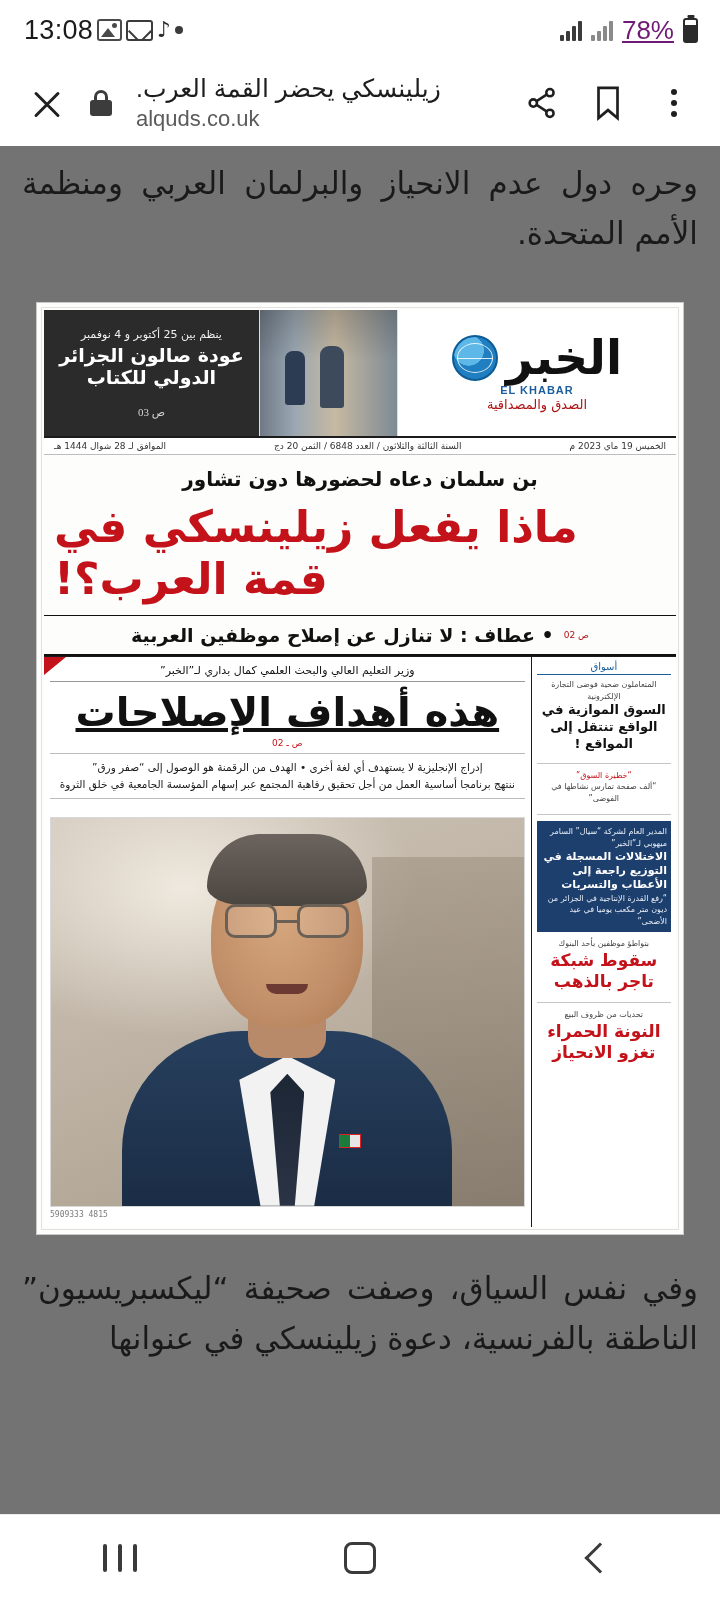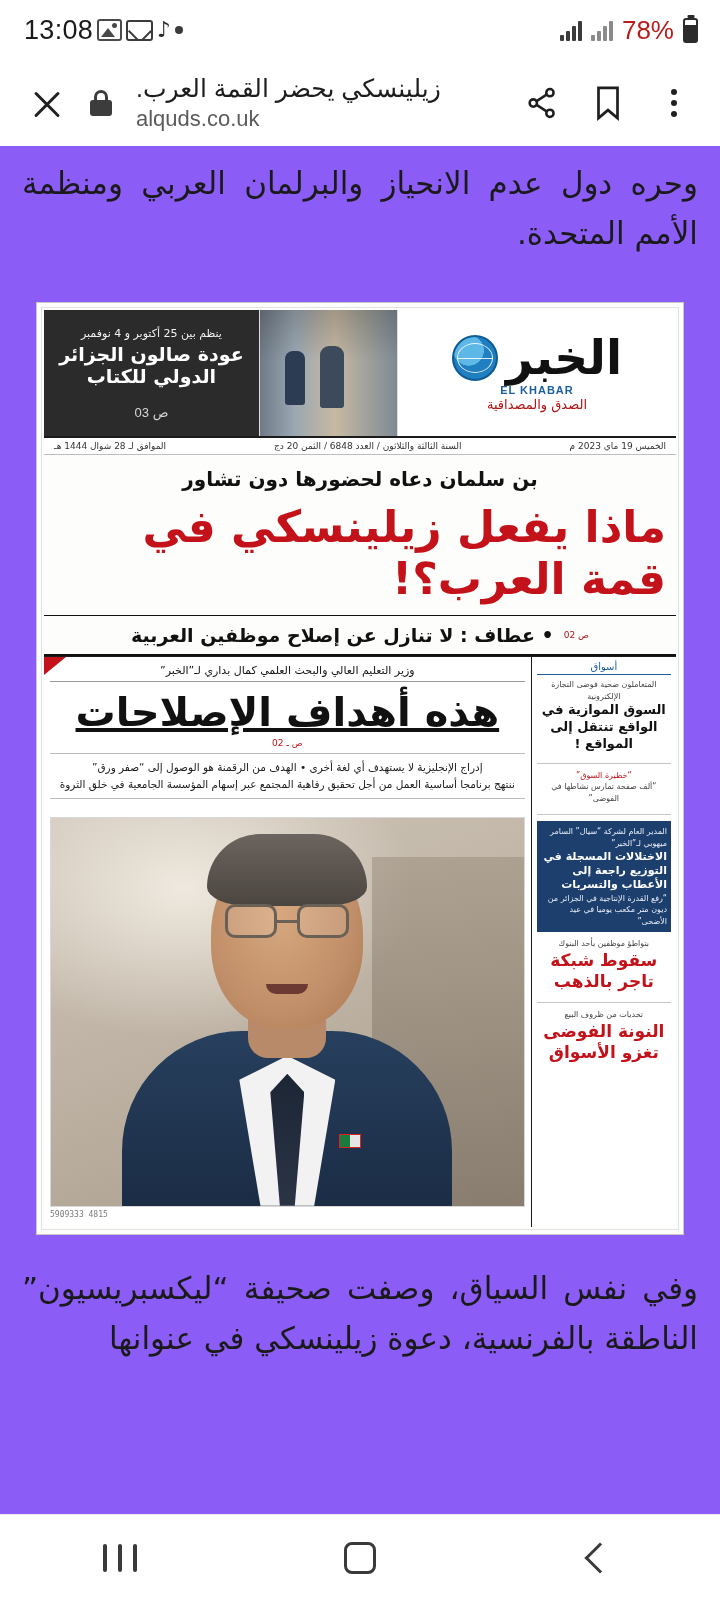--- a/index.html
+++ b/index.html
@@ -100,21 +100,21 @@
     align-items: flex-end;
     gap: 2px;
     height: 22px;
   }
   .signal i { display: block; width: 4px; background: #3b3b3b; border-radius: 1px; }
   .signal i:nth-child(1) { height: 6px; }
   .signal i:nth-child(2) { height: 10px; }
   .signal i:nth-child(3) { height: 15px; }
   .signal i:nth-child(4) { height: 20px; }
   .signal.dim i { background: #8a8a8a; }
-  .battery-text { font-size: 26px; color: #b91c1c; }
+  .battery-text { font-size: 26px; color: #701a75; text-decoration: underline; }
   .battery {
     width: 15px; height: 25px;
     border: 2.5px solid #2b2b2b;
     border-radius: 3px;
     position: relative;
     background: linear-gradient(to top, #2b2b2b 78%, #fff 78%);
   }
   .battery::after {
     content: "";
     position: absolute;
@@ -219,21 +219,21 @@
     width: 6px; height: 6px;
     border-radius: 50%;
     background: #1f1f1f;
   }
 
   
   .content {
     flex: 1 1 auto;
     position: relative;
     overflow: hidden;
-    background: #8b5cf6;
+    background: #737373;
     padding: 0 16px;
   }
   .art-text {
     direction: rtl;
     text-align: justify;
     font-family: "DejaVu Sans", sans-serif;
     font-size: 31px;
     line-height: 1.62;
     color: #1a1a1a;
     padding: 10px 6px 0 6px;
@@ -352,22 +352,22 @@
     margin-bottom: 3px;
   }
   .ad-main {
     font-family: "DejaVu Sans", sans-serif;
     font-size: 19px;
     font-weight: bold;
     line-height: 1.18;
     color: #ffffff;
   }
   .ad-sub {
-    font-family: Liberation Sans, sans-serif;
-    font-size: 13px;
+    font-family: Liberation Serif, serif;
+    font-size: 11px;
     color: #d6d6d6;
     margin-top: 18px;
   }
 
   .issue-line {
     direction: rtl;
     display: flex;
     justify-content: space-between;
     font-family: "DejaVu Sans", sans-serif;
     font-size: 9px;
@@ -383,21 +383,21 @@
     text-align: center;
     font-family: "DejaVu Sans", sans-serif;
     font-weight: bold;
     font-size: 20px;
     color: #111;
     letter-spacing: 2px;
     padding: 12px 8px 6px;
   }
   .headline {
     direction: rtl;
-    text-align: right;
+    text-align: left;
     font-family: "DejaVu Sans", sans-serif;
     font-weight: bold;
     font-size: 44px;
     color: #c4121a;
     line-height: 1.18;
     padding: 4px 10px 10px;
     letter-spacing: -1px;
   }
   .subhead-row {
     direction: rtl;
@@ -806,21 +806,21 @@
             </div>
 
             <div class="side-item">
               <div class="side-small">بتواطؤ موظفين بأحد البنوك</div>
               <div class="side-title red">سقوط شبكة تاجر بالذهب</div>
             </div>
             <div class="side-rule"></div>
 
             <div class="side-item">
               <div class="side-small">تحديات من ظروف البيع</div>
-              <div class="side-title red">النونة الفوضى تغزو الأسواق</div>
+              <div class="side-title red">النونة الحمراء تغزو الانحياز</div>
             </div>
           </div>
 
           <div class="main-col">
             <span class="flag-corner"></span>
             <div class="main-kicker">وزير التعليم العالي والبحث العلمي كمال بداري لـ”الخبر”</div>
             <div class="main-headline">هذه أهداف الإصلاحات</div>
             <div class="main-ref">ص ـ 02</div>
             <div class="bullets">
               <div>إدراج الإنجليزية لا يستهدف أي لغة أخرى • الهدف من الرقمنة هو الوصول إلى “صفر ورق”</div>

